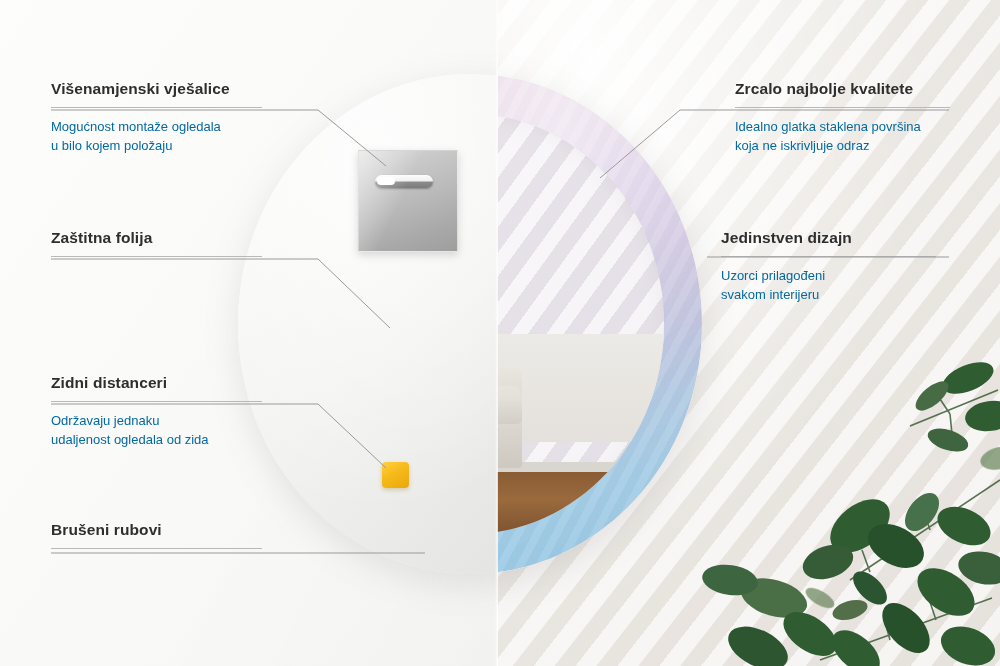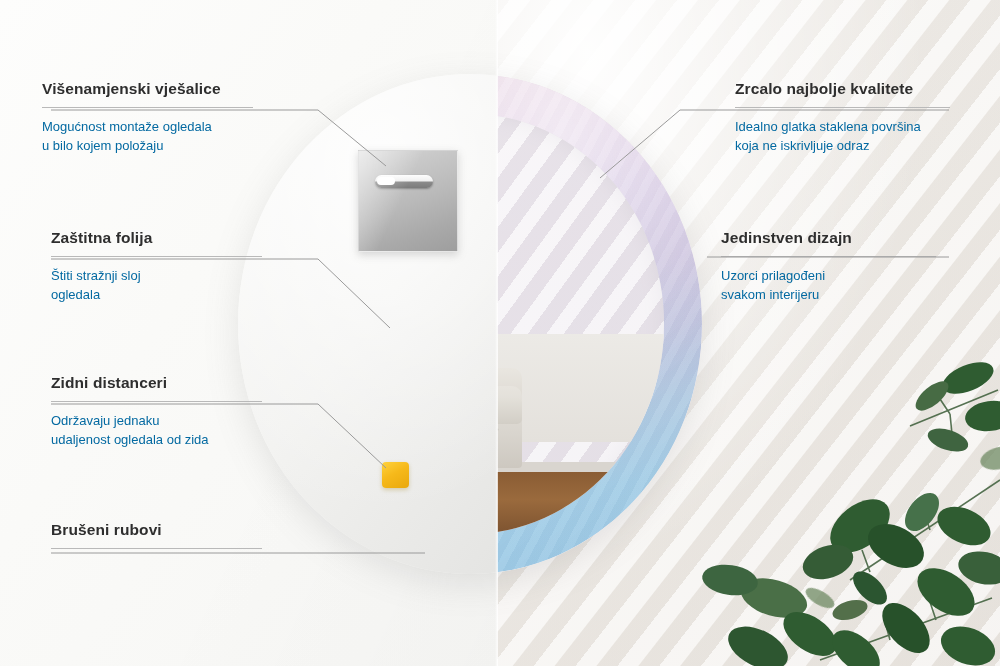--- a/index.html
+++ b/index.html
@@ -178,21 +178,21 @@
   }
   .callout .rule{
     height:1px; background:#b9b9b9; margin:9px 0 10px 0;
   }
   .callout .desc{
     font-size:13px; color:#0369a1; line-height:1.45; white-space:pre-line;
   }
   .callout.left { text-align:left; }
   .callout.right{ }
 
-  .c1{ left:42px; top:80px;  width:211px; }
+  .c1{ left:51px; top:80px;  width:211px; }
   .c2{ left:51px; top:229px; width:211px; }
   .c3{ left:51px; top:374px; width:211px; }
   .c4{ left:51px; top:521px; width:211px; }
   .c5{ right:50px; top:80px;  width:215px; }
   .c6{ right:64px; top:229px; width:215px; }
 
   
   .leaders{ position:absolute; inset:0; width:1000px; height:666px; pointer-events:none; z-index:8; }
 </style>
 </head>
@@ -297,22 +297,20 @@
   <div class="callout left c1">
     <div class="title">Višenamjenski vješalice</div>
     <div class="rule"></div>
     <div class="desc">Mogućnost montaže ogledala
 u bilo kojem položaju</div>
   </div>
 
   <div class="callout left c2">
     <div class="title">Zaštitna folija</div>
     <div class="rule"></div>
-    <div class="desc">Štiti stražnji sloj
-ogledala</div>
   </div>
 
   <div class="callout left c3">
     <div class="title">Zidni distanceri</div>
     <div class="rule"></div>
     <div class="desc">Održavaju jednaku
 udaljenost ogledala od zida</div>
   </div>
 
   <div class="callout left c4">

